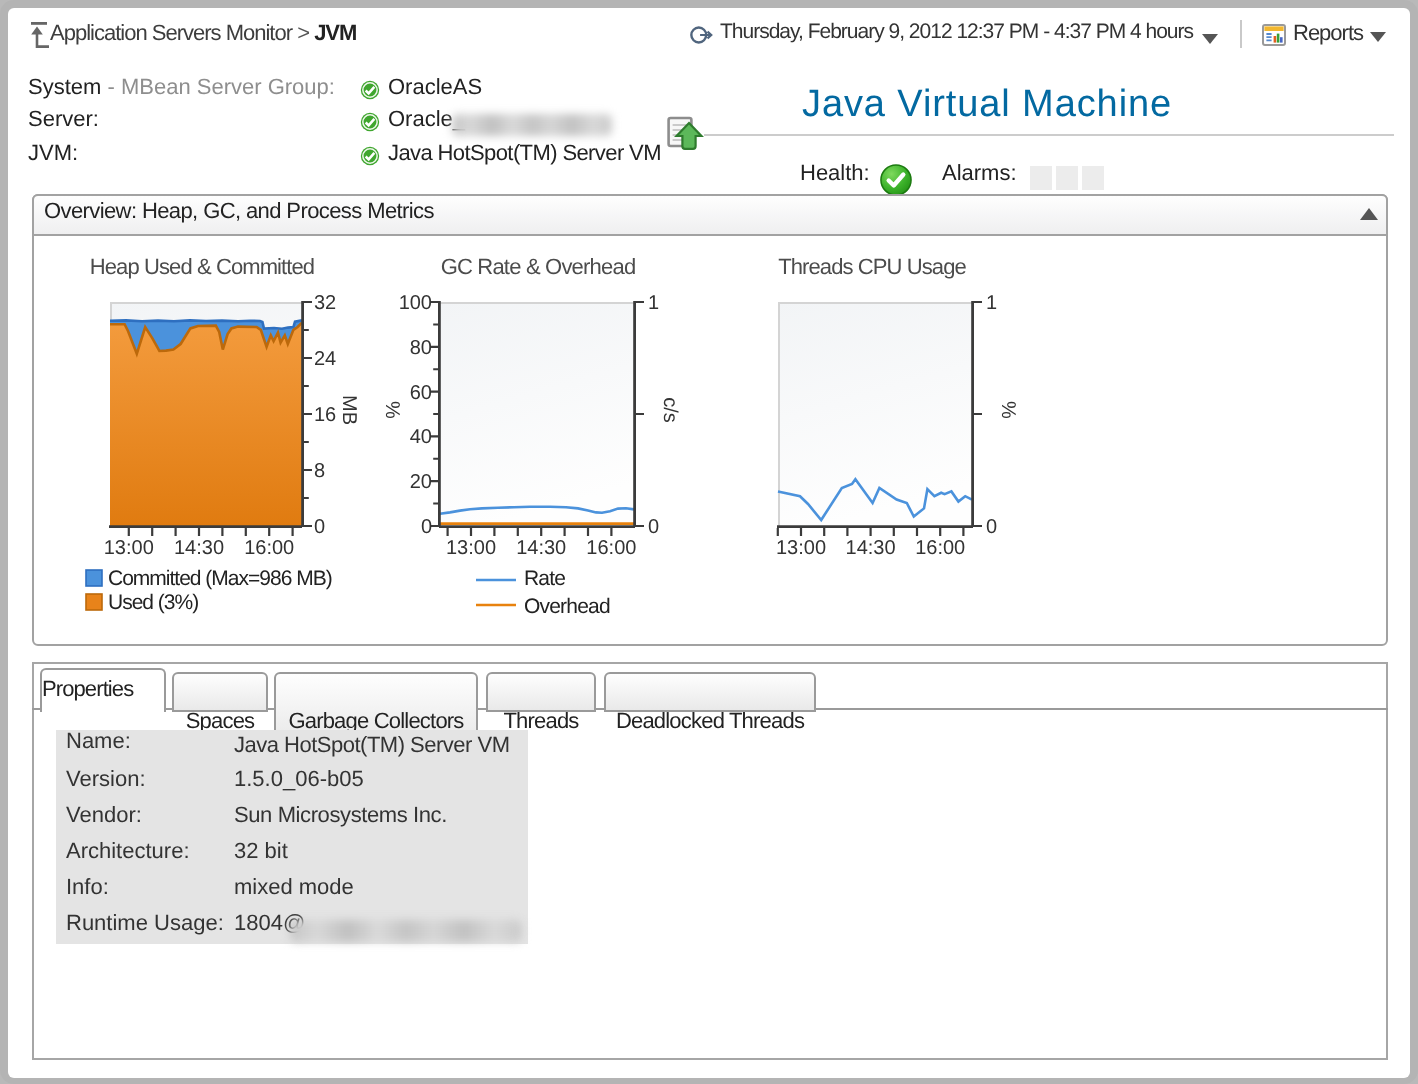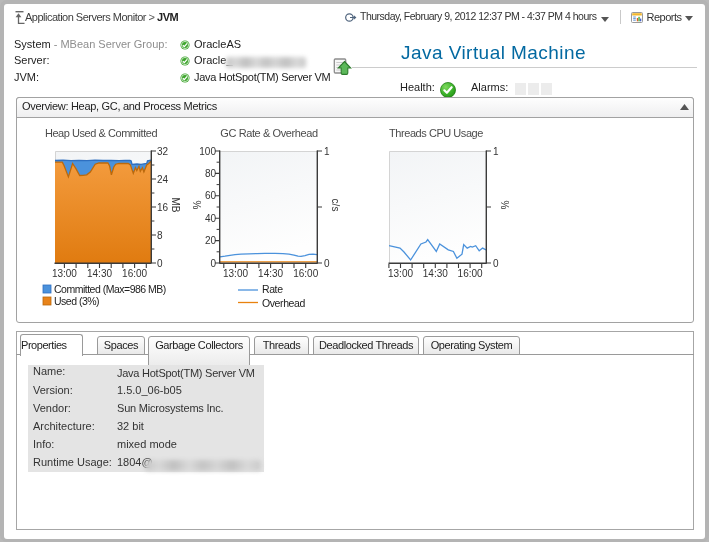--- a/index.html
+++ b/index.html
@@ -205,26 +205,25 @@
 </g>
 </svg>
 
 <div class="abs" style="left:12px;top:327px;width:678px;height:199px;border:1px solid #a6a6a6;background:#fff"></div>
 <div class="abs" style="left:12px;top:350px;width:678px;height:1px;background:#9a9a9a"></div>
 
 <div class="abs tab" style="left:82px;top:332px;width:48px;height:19px">Spaces</div>
 <div class="abs tab" style="left:133px;top:332px;width:102px;height:35px">Garbage Collectors</div>
 <div class="abs tab" style="left:239px;top:332px;width:55px;height:19px">Threads</div>
 <div class="abs tab" style="left:298px;top:332px;width:106px;height:19px">Deadlocked Threads</div>
-<div class="abs tab" style="left:408px;top:332px;width:97px;height:19px">Operating System</div>
 <div class="abs tabA" style="left:16px;top:330px;width:63px;height:22px">Properties</div>
 
 <style>
 .tab { letter-spacing:-0.4px; border:1px solid #9a9a9a; border-radius:3px 3px 0 0; background:linear-gradient(#fefefe,#e9e9e9);
-  font-size:11px; color:#222; text-align:center; padding-top:2px;margin-left:11px; }
+  font-size:11px; color:#222; text-align:center; padding-top:18px; }
 .tabA { letter-spacing:-0.45px; border:1px solid #9a9a9a; border-bottom:none; border-radius:3px 3px 0 0; background:#fff;
   font-size:11px; color:#222; padding-top:4px; z-index:5; }
 </style>
 
 <div class="abs" style="left:24px;top:361px;width:236px;height:107px;background:#e4e4e4"></div>
 <div class="abs t11" style="left:29px;top:361px;color:#333">Name:</div>
 <div class="abs t11" style="left:29px;top:380.4px;color:#333">Version:</div>
 <div class="abs t11" style="left:29px;top:398.3px;color:#333">Vendor:</div>
 <div class="abs t11" style="left:29px;top:416.2px;color:#333">Architecture:</div>
 <div class="abs t11" style="left:29px;top:434.1px;color:#333">Info:</div>

